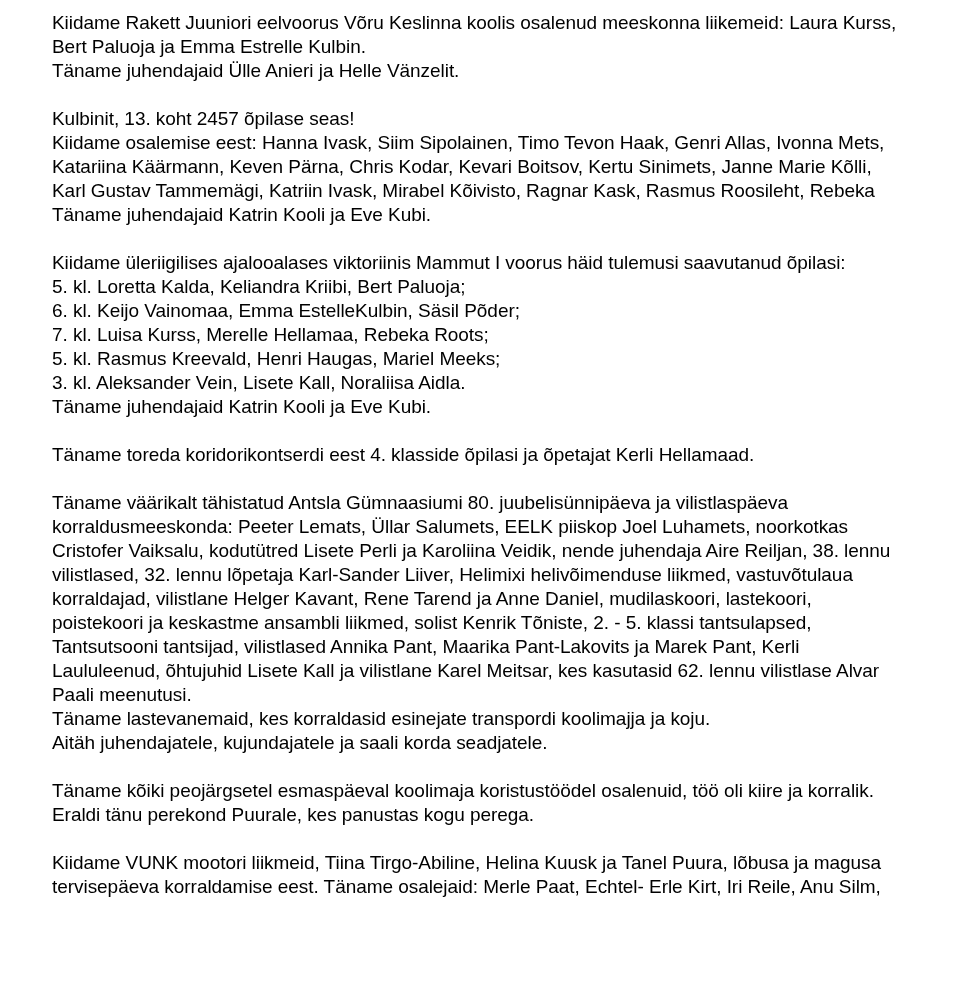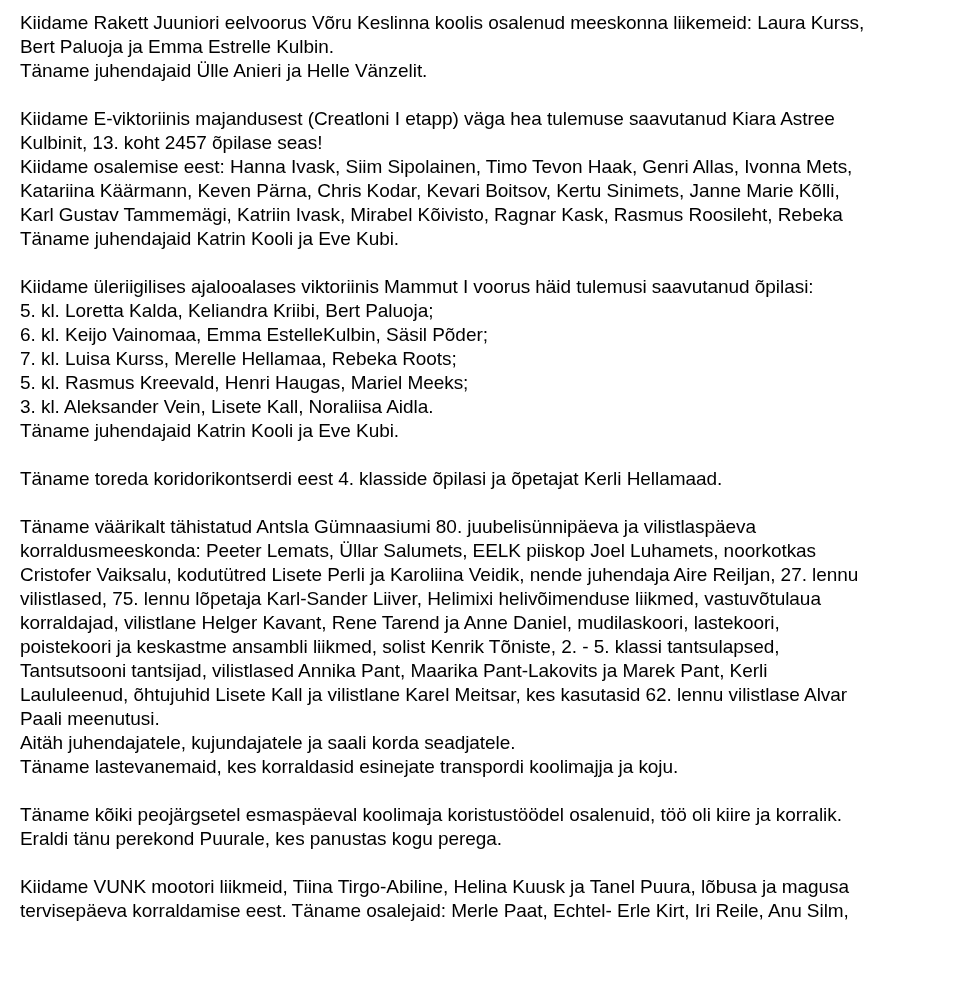--- a/index.html
+++ b/index.html
@@ -24,35 +24,35 @@
       color: #000000;
       white-space: nowrap;
       letter-spacing: -0.05px;
     }
     .para {
       margin: 0 0 24px 0;
     }
     .line {
       display: block;
       height: 24px;
+      margin-left: 32px;
     }
   </style>
 </head>
 <body>
 
 <div class="doc">
 
   <div class="para">
     <span class="line">Kiidame Rakett Juuniori eelvoorus Võru Keslinna koolis osalenud meeskonna liikemeid: Laura Kurss,</span>
     <span class="line">Bert Paluoja ja Emma Estrelle Kulbin.</span>
     <span class="line">Täname juhendajaid Ülle Anieri ja Helle Vänzelit.</span>
   </div>
 
   <div class="para">
-    <span class="line">Kiidame E-viktoriinis majandusest (Creatloni I etapp) väga hea tulemuse saavutanud Kiara Astree</span>
     <span class="line">Kulbinit, 13. koht 2457 õpilase seas!</span>
     <span class="line">Kiidame osalemise eest: Hanna Ivask, Siim Sipolainen, Timo Tevon Haak, Genri Allas, Ivonna Mets,</span>
     <span class="line">Katariina Käärmann, Keven Pärna, Chris Kodar, Kevari Boitsov, Kertu Sinimets, Janne Marie Kõlli,</span>
     <span class="line">Karl Gustav Tammemägi, Katriin Ivask, Mirabel Kõivisto, Ragnar Kask, Rasmus Roosileht, Rebeka</span>
     <span class="line">Täname juhendajaid Katrin Kooli ja Eve Kubi.</span>
   </div>
 
   <div class="para">
     <span class="line">Kiidame üleriigilises ajalooalases viktoriinis Mammut I voorus häid tulemusi saavutanud õpilasi:</span>
     <span class="line">5. kl. Loretta Kalda, Keliandra Kriibi, Bert Paluoja;</span>
@@ -63,29 +63,29 @@
     <span class="line">Täname juhendajaid Katrin Kooli ja Eve Kubi.</span>
   </div>
 
   <div class="para">
     <span class="line">Täname toreda koridorikontserdi eest 4. klasside õpilasi ja õpetajat Kerli Hellamaad.</span>
   </div>
 
   <div class="para">
     <span class="line">Täname väärikalt tähistatud Antsla Gümnaasiumi 80. juubelisünnipäeva ja vilistlaspäeva</span>
     <span class="line">korraldusmeeskonda: Peeter Lemats, Üllar Salumets, EELK piiskop Joel Luhamets, noorkotkas</span>
-    <span class="line">Cristofer Vaiksalu, kodutütred Lisete Perli ja Karoliina Veidik, nende juhendaja Aire Reiljan, 27. lennu</span>
-    <span class="line">vilistlased, 75. lennu lõpetaja Karl-Sander Liiver, Helimixi helivõimenduse liikmed, vastuvõtulaua</span>
+    <span class="line">Cristofer Vaiksalu, kodutütred Lisete Perli ja Karoliina Veidik, nende juhendaja Aire Reiljan, 38. lennu</span>
+    <span class="line">vilistlased, 32. lennu lõpetaja Karl-Sander Liiver, Helimixi helivõimenduse liikmed, vastuvõtulaua</span>
     <span class="line">korraldajad, vilistlane Helger Kavant, Rene Tarend ja Anne Daniel, mudilaskoori, lastekoori,</span>
     <span class="line">poistekoori ja keskastme ansambli liikmed, solist Kenrik Tõniste, 2. - 5. klassi tantsulapsed,</span>
     <span class="line">Tantsutsooni tantsijad, vilistlased Annika Pant, Maarika Pant-Lakovits ja Marek Pant, Kerli</span>
     <span class="line">Laululeenud, õhtujuhid Lisete Kall ja vilistlane Karel Meitsar, kes kasutasid 62. lennu vilistlase Alvar</span>
     <span class="line">Paali meenutusi.</span>
+    <span class="line">Täname lastevanemaid, kes korraldasid esinejate transpordi koolimajja ja koju.</span>
     <span class="line">Aitäh juhendajatele, kujundajatele ja saali korda seadjatele.</span>
-    <span class="line">Täname lastevanemaid, kes korraldasid esinejate transpordi koolimajja ja koju.</span>
   </div>
 
   <div class="para">
     <span class="line">Täname kõiki peojärgsetel esmaspäeval koolimaja koristustöödel osalenuid, töö oli kiire ja korralik.</span>
     <span class="line">Eraldi tänu perekond Puurale, kes panustas kogu perega.</span>
   </div>
 
   <div class="para">
     <span class="line">Kiidame VUNK mootori liikmeid, Tiina Tirgo-Abiline, Helina Kuusk ja Tanel Puura, lõbusa ja magusa</span>
     <span class="line">tervisepäeva korraldamise eest. Täname osalejaid: Merle Paat, Echtel- Erle Kirt, Iri Reile, Anu Silm,</span>

